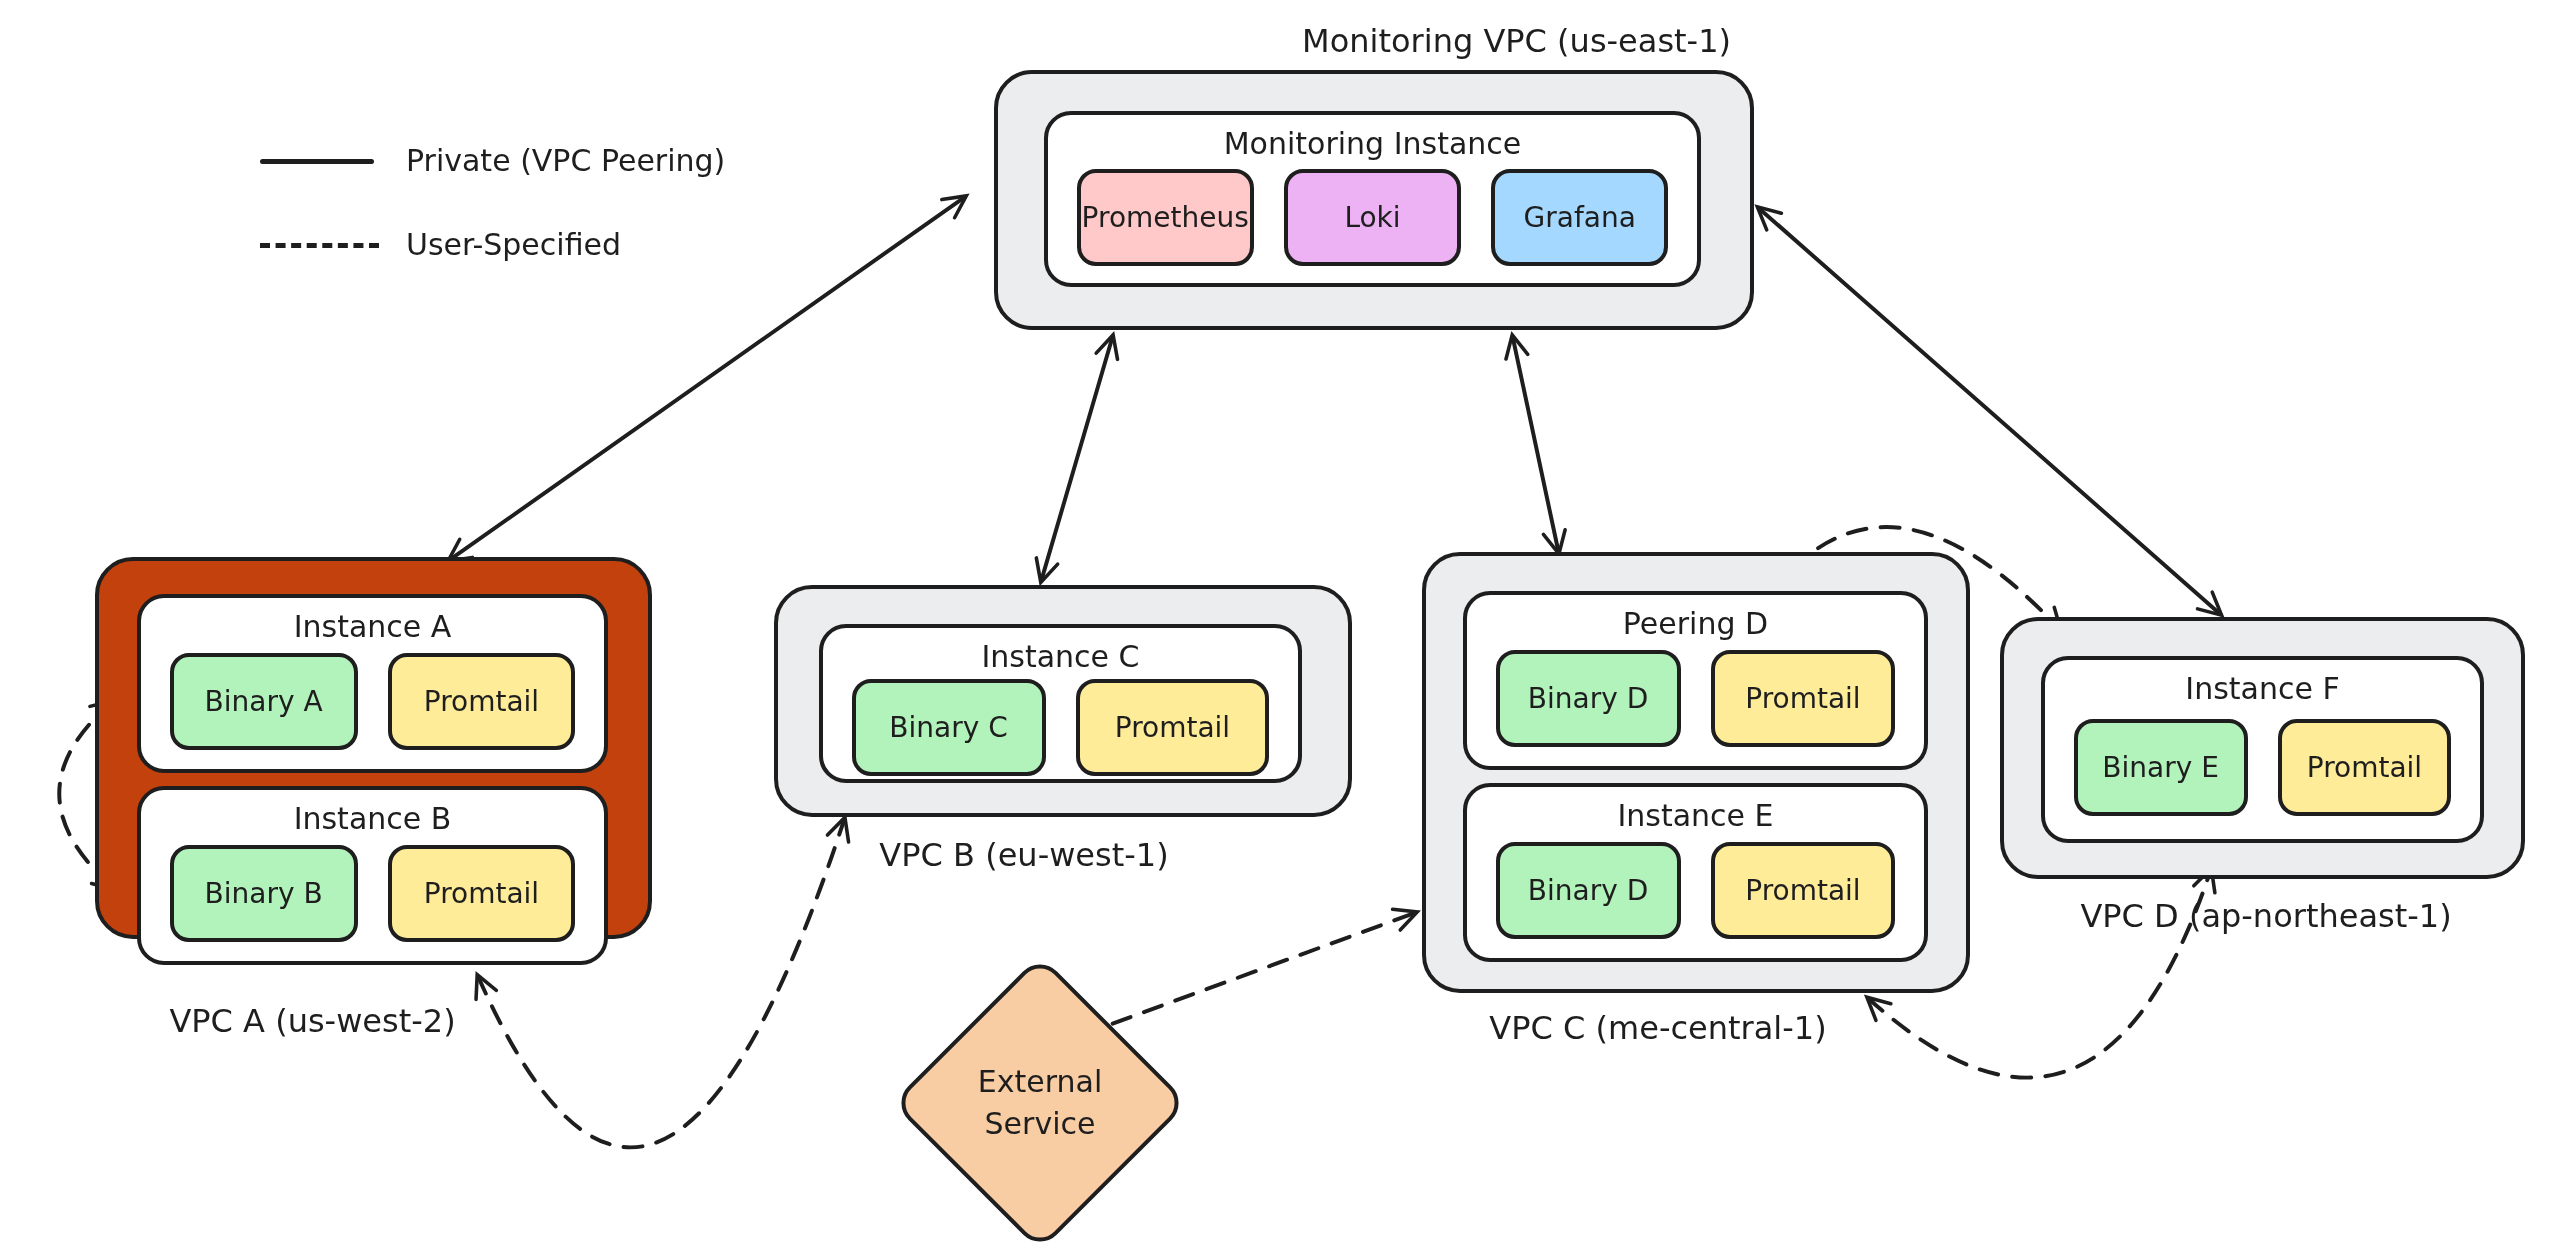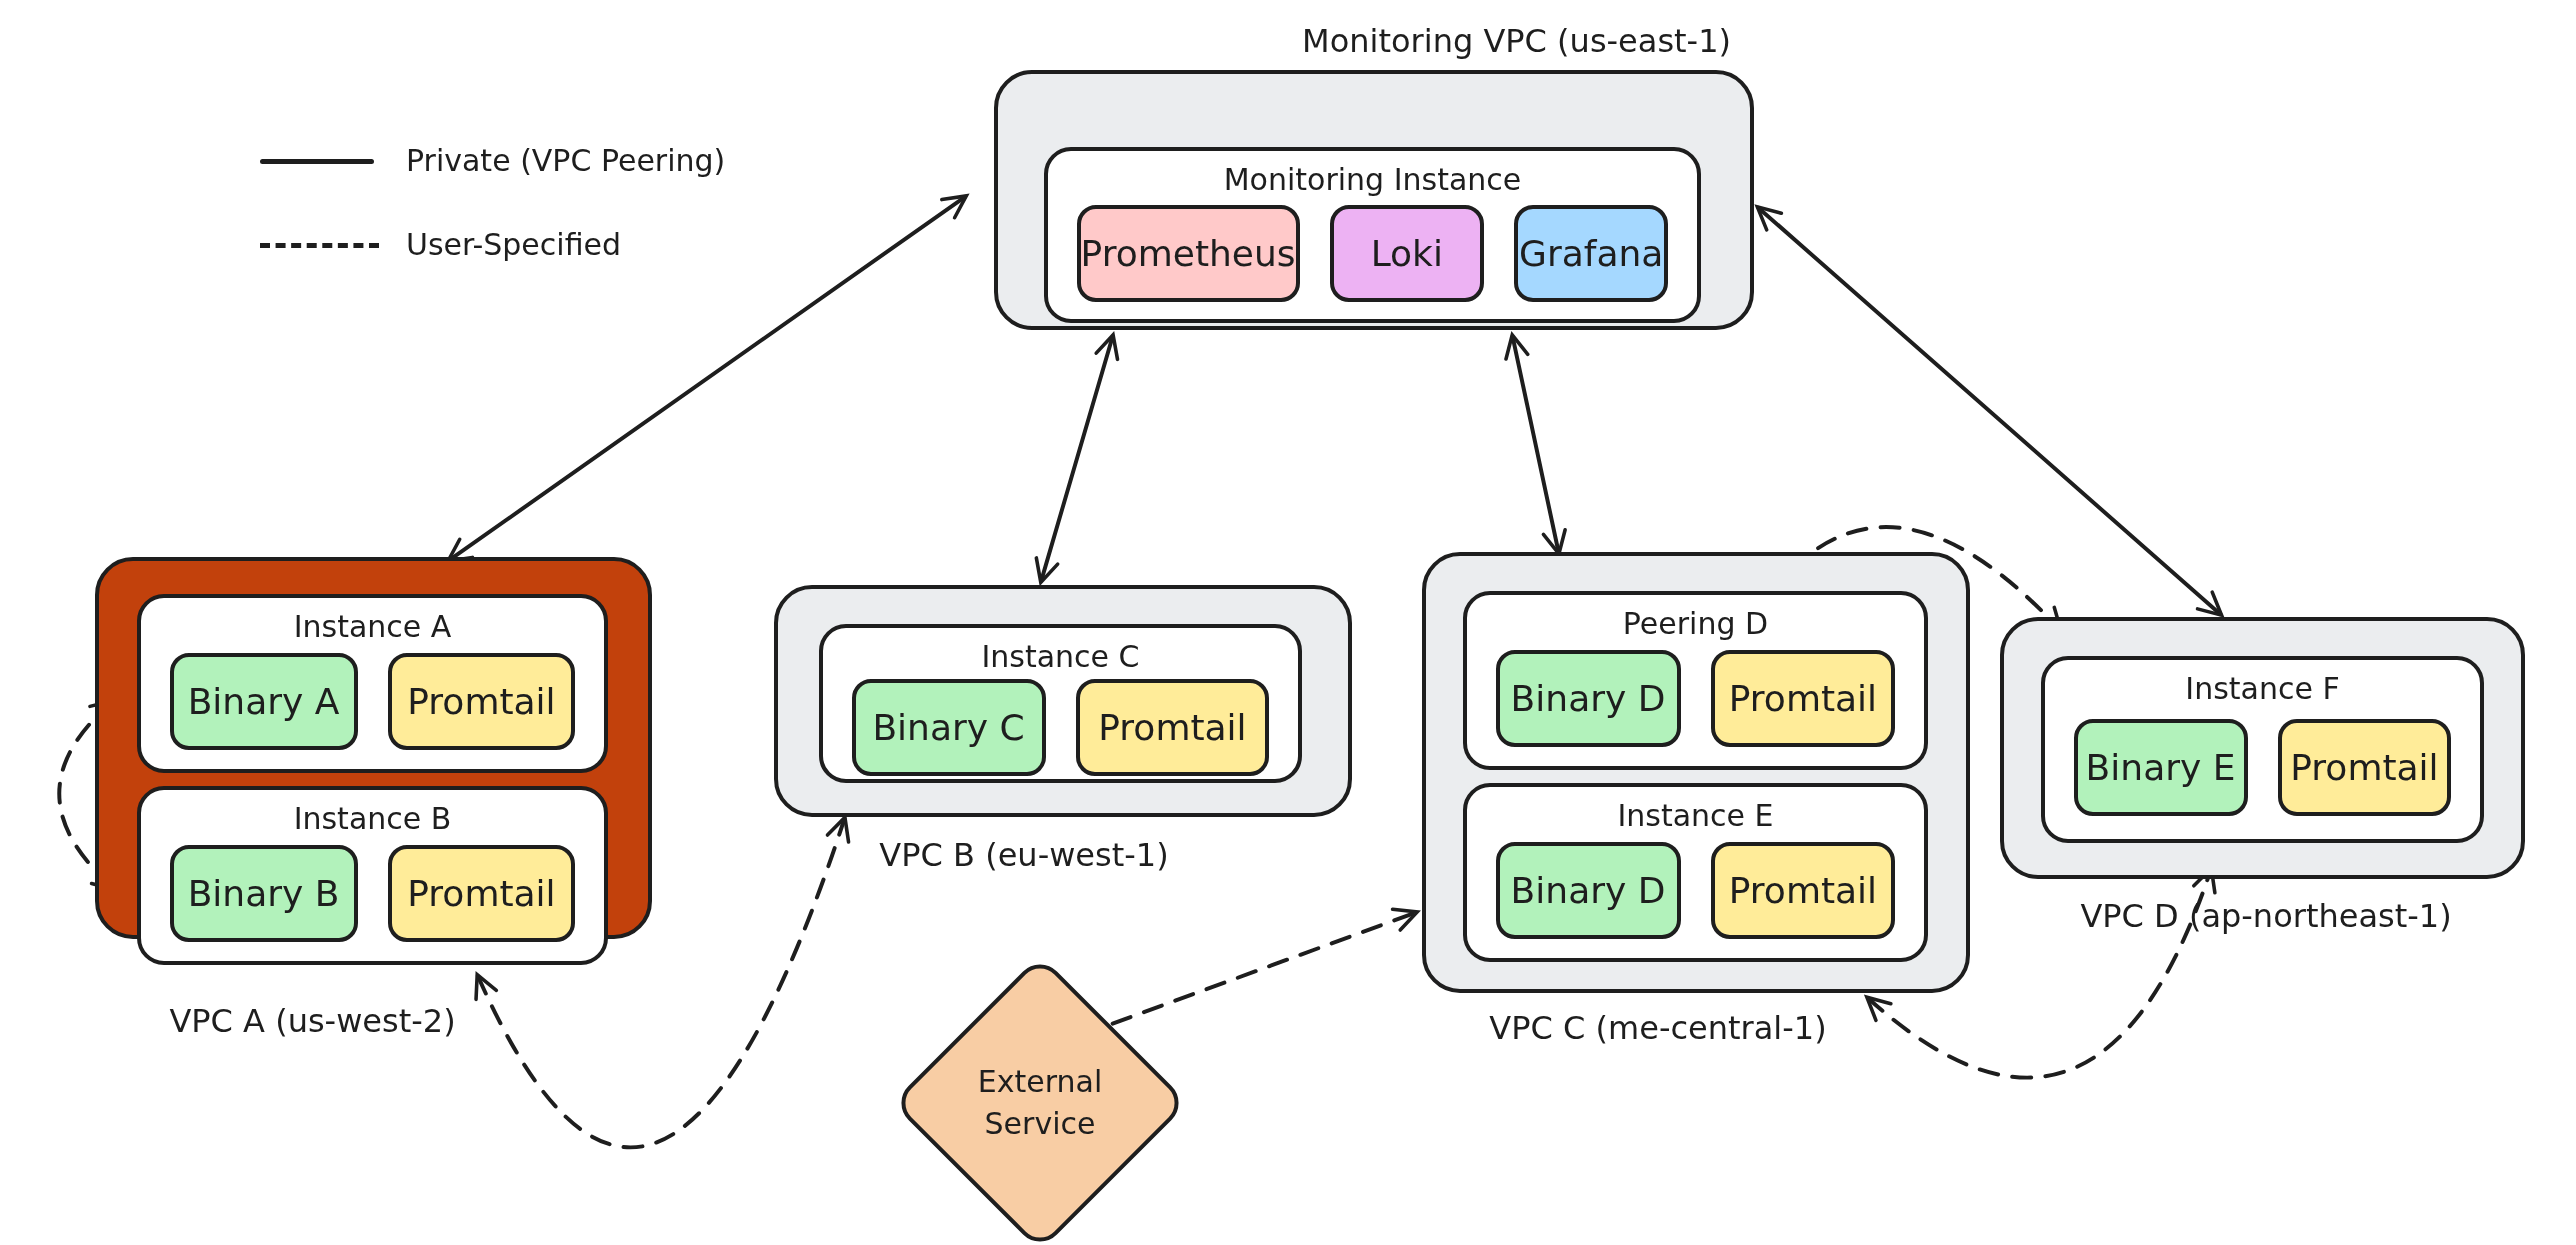--- a/index.html
+++ b/index.html
@@ -12,21 +12,21 @@
   .dl{stroke:#1e1e1e;stroke-width:5;fill:none;stroke-linecap:round;stroke-dasharray:24 18;}
 
   
   .vpc{position:absolute;border:4.8px solid #1e1e1e;border-radius:38px;background:#ebedef;box-sizing:border-box;}
   .inst{position:absolute;border:4px solid #1e1e1e;border-radius:27px;background:#ffffff;box-sizing:border-box;
         display:flex;flex-direction:column;align-items:center;}
   .inst-title{font-size:30px;margin-top:11px;white-space:nowrap;}
   .chip-row{display:flex;flex:1;width:100%;box-sizing:border-box;align-items:center;
             padding:4.8px 28.6px 14.3px 28.6px;gap:30px;}
   .chip{border:4px solid #1e1e1e;border-radius:19px;height:89px;flex:1;
-        display:flex;align-items:center;justify-content:center;font-size:36px;white-space:nowrap;}
+        display:flex;align-items:center;justify-content:center;font-size:28px;white-space:nowrap;}
 
   .vpc-label{position:absolute;font-size:32px;text-align:center;white-space:nowrap;}
   .fig-title{position:absolute;font-size:32px;text-align:center;white-space:nowrap;}
 
   
   .leg-solid{position:absolute;left:260px;top:159px;width:114px;height:0;border-top:5.6px solid #1e1e1e;border-radius:3.2px;}
   .leg-dashed{position:absolute;left:260px;top:243px;width:119px;height:0;border-top:5.6px dashed #1e1e1e;}
   .leg-text{position:absolute;font-size:30px;white-space:nowrap;}
 
   
@@ -63,21 +63,21 @@
   </svg>
 
   <div class="leg-solid"></div>
   <div class="leg-text" style="left:406px;top:143px;">Private (VPC Peering)</div>
   <div class="leg-dashed"></div>
   <div class="leg-text" style="left:406px;top:227px;">User-Specified</div>
 
   <div class="fig-title" style="left:1017px;top:22px;width:714px;text-align:right;">Monitoring VPC (us-east-1)</div>
 
   <div class="vpc" style="left: 994px; top: 70px; width: 760px; height: 260px; background-color: rgb(235, 237, 239);">
-    <div class="inst" style="left:46px;top:37px;width:657px;height:176px;margin-top:36px;">
+    <div class="inst" style="left:46px;top:37px;width:657px;height:176px;">
       <div class="inst-title">Monitoring Instance</div>
       <div class="chip-row">
         <div class="chip" style="background-color: rgb(255, 201, 201);">Prometheus</div>
         <div class="chip" style="background-color: rgb(237, 178, 243);">Loki</div>
         <div class="chip" style="background-color: rgb(165, 216, 255);">Grafana</div>
       </div>
     </div>
   </div>
 
   <div class="vpc" style="left: 95px; top: 557px; width: 557px; height: 382px; background-color: #c2410c;">

